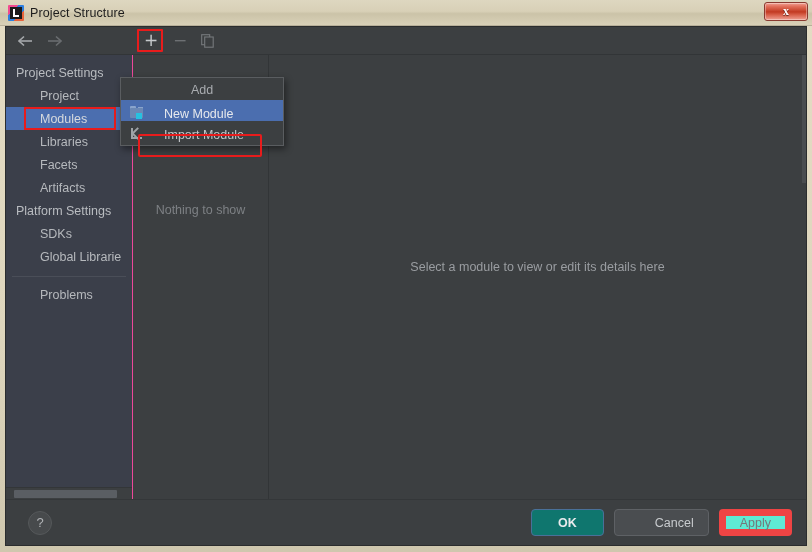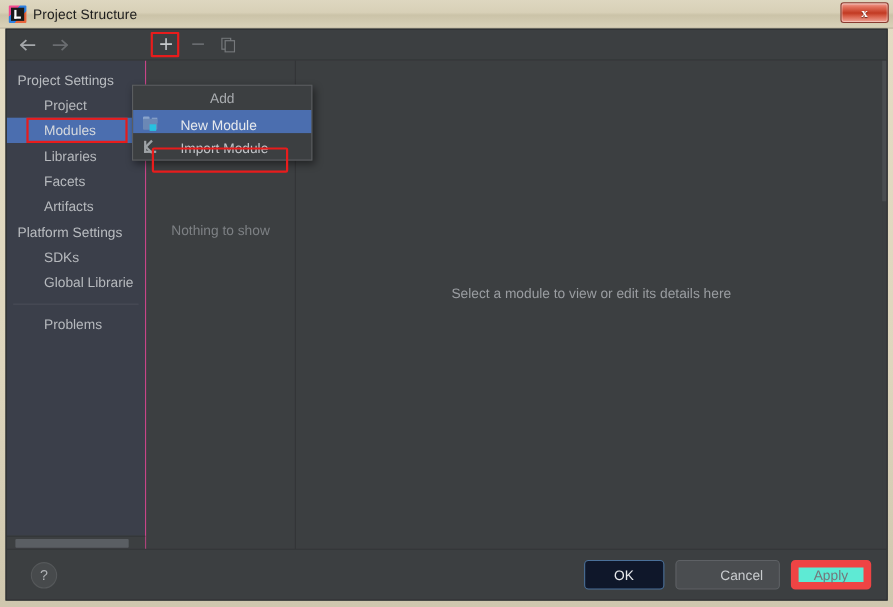--- a/index.html
+++ b/index.html
@@ -346,24 +346,24 @@
   }
   .dlg-btn {
     height: 27px;
     min-width: 73px;
     padding: 0 14px;
     border-radius: 4px;
     font-size: 12.5px;
     display: flex; align-items: center; justify-content: center;
   }
   .dlg-btn.primary {
-    background: #0f172a;
+    background: #0f766e;
     border: 1px solid #4a7099;
     color: #e8eaec;
-    font-weight: normal;
+    font-weight: bold;
   }
   .dlg-btn.normal {
     background: #4a4d50;
     border: 1px solid #5e6165;
     color: #c8cbce;
     padding-left: 40px;
   }
   .dlg-btn.disabled {
     background: #5eead4;
     border: 7px solid #ef4444;

